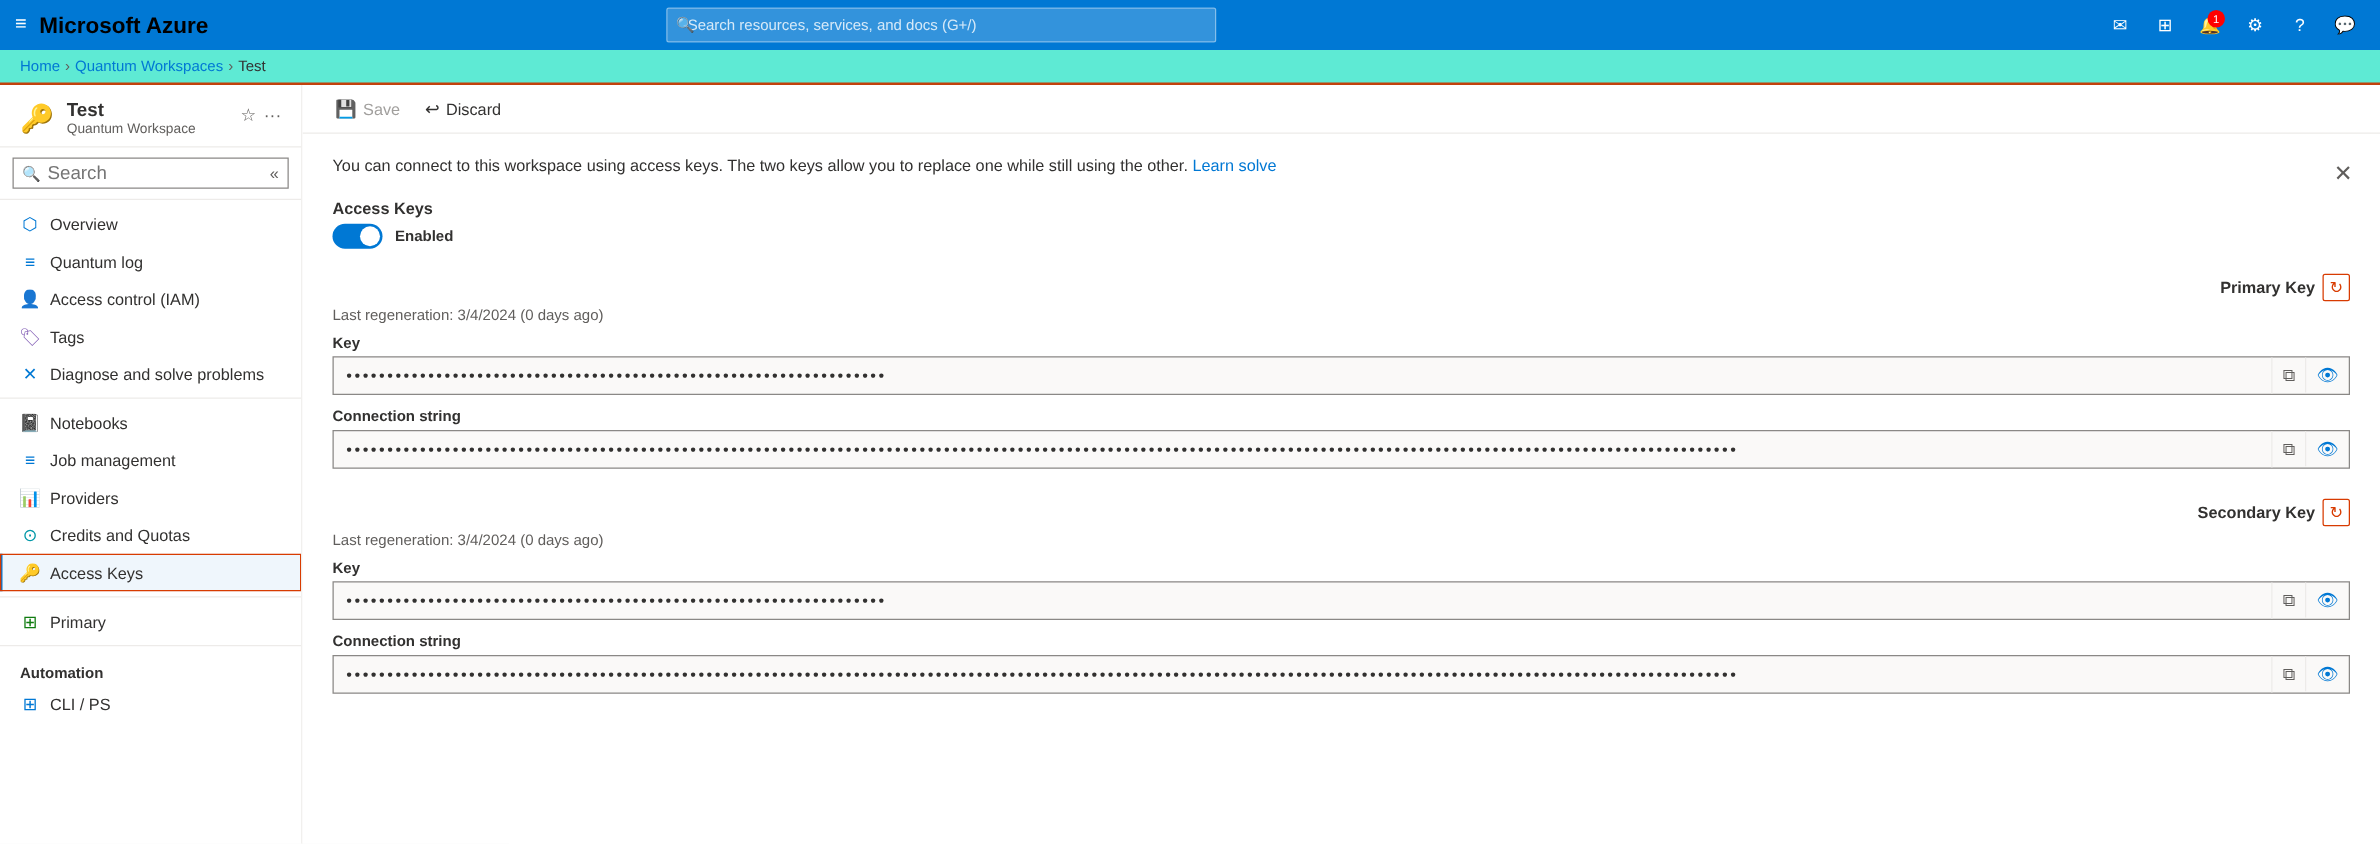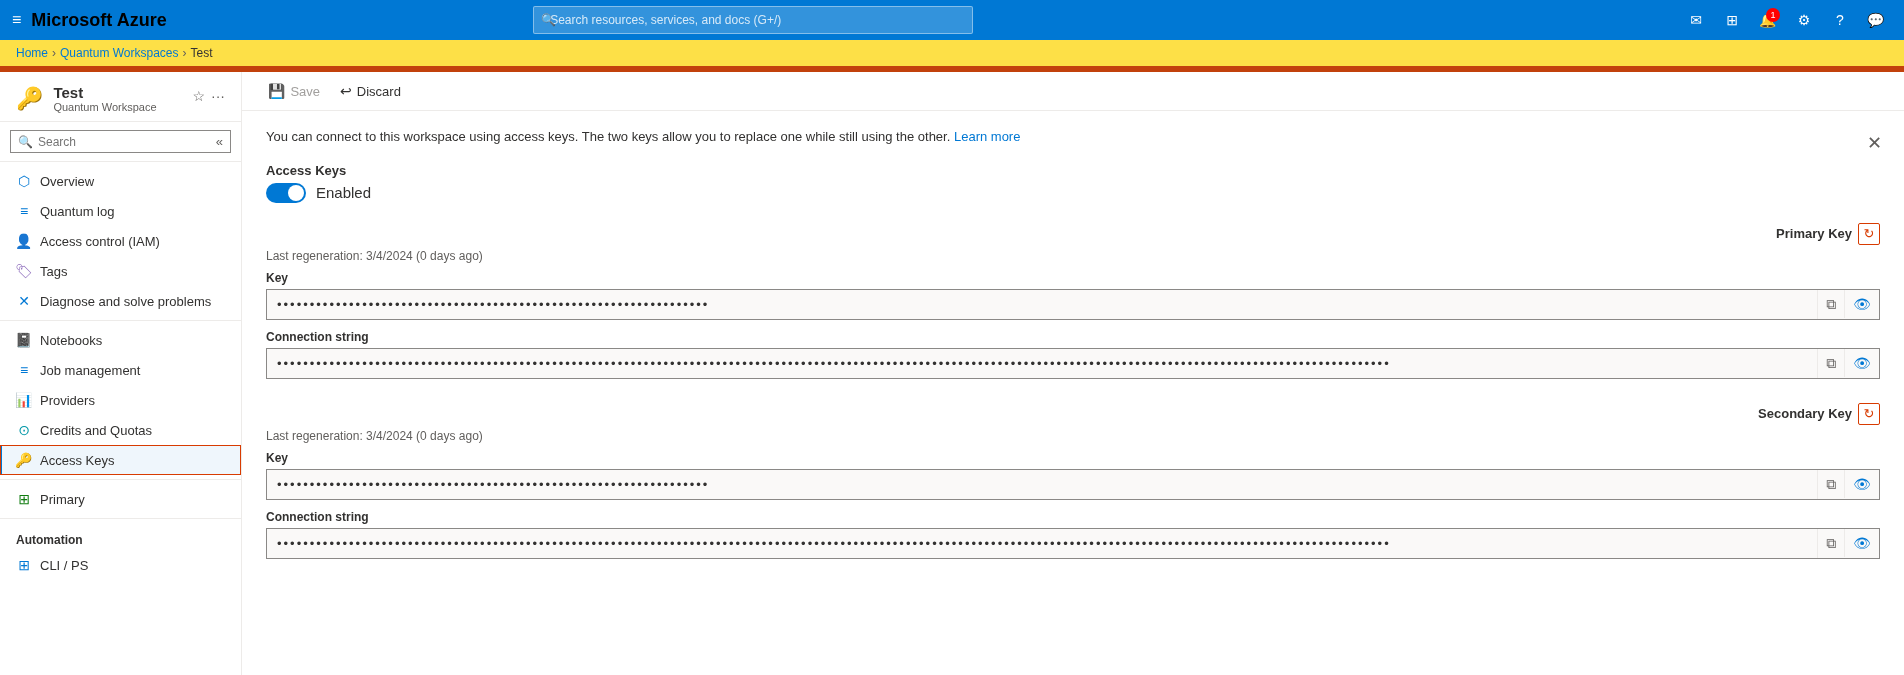--- a/index.html
+++ b/index.html
@@ -61,28 +61,28 @@
       background: #f00;
       color: white;
       font-size: 9px;
       width: 14px; height: 14px;
       border-radius: 50%;
       display: flex; align-items: center; justify-content: center;
     }
 
     
     .breadcrumb {
-      background: #fde047;
+      background: #5eead4;
       padding: 6px 16px;
       font-size: 12px;
       display: flex;
       align-items: center;
       gap: 4px;
       color: #0078d4;
-      border-bottom: 6px solid #c2410c;
+      border-bottom: 2px solid #c2410c;
     }
     .breadcrumb a { color: #0078d4; text-decoration: none; cursor: pointer; }
     .breadcrumb-sep { color: #605e5c; }
     .breadcrumb-current { color: #333; }
 
     
     .page-layout {
       display: flex;
       height: calc(675px - 40px - 28px);
       background: white;
@@ -137,21 +137,21 @@
       display: flex;
       align-items: center;
       border: 1px solid #8a8886;
       background: white;
       padding: 3px 7px;
       gap: 5px;
     }
     .sidebar-search-bar-inner input {
       border: none;
       outline: none;
-      font-size: 12px;
+      font-size: 15px;
       width: 100%;
       color: #701a75;
     }
     .sidebar-search-bar-inner .collapse-icon {
       cursor: pointer;
       color: #605e5c;
       font-size: 13px;
     }
 
     .sidebar-nav { flex: 1; overflow-y: auto; padding: 4px 0; }
@@ -269,21 +269,21 @@
     .toggle-switch::after {
       content: '';
       position: absolute;
       width: 16px;
       height: 16px;
       background: white;
       border-radius: 50%;
       top: 2px;
       right: 2px;
     }
-    .toggle-label { font-size: 15px; color: #323130; }
+    .toggle-label { font-size: 12px; color: #323130; font-weight: bold; }
 
     
     .key-section {
       margin-bottom: 24px;
     }
     .key-section-header {
       display: flex;
       align-items: center;
       gap: 6px;
       margin-bottom: 4px;
@@ -513,21 +513,21 @@
       <button class="toolbar-btn">
         <span class="toolbar-icon">↩</span>
         <span>Discard</span>
       </button>
     </div>
 
     <div class="content-area">
 
       <p class="info-text">
         <span>You can connect to this workspace using access keys. The two keys allow you to replace one while still using the other.</span>
-        <a href="#"> <span>Learn more</span></a>
+        <a href="#"> <span>Learn solve</span></a>
       </p>
 
       <div class="access-keys-toggle">
         <div class="section-label-sm">Access Keys</div>
         <div class="toggle-row">
           <div class="toggle-switch"></div>
           <span class="toggle-label">Enabled</span>
         </div>
       </div>
 

